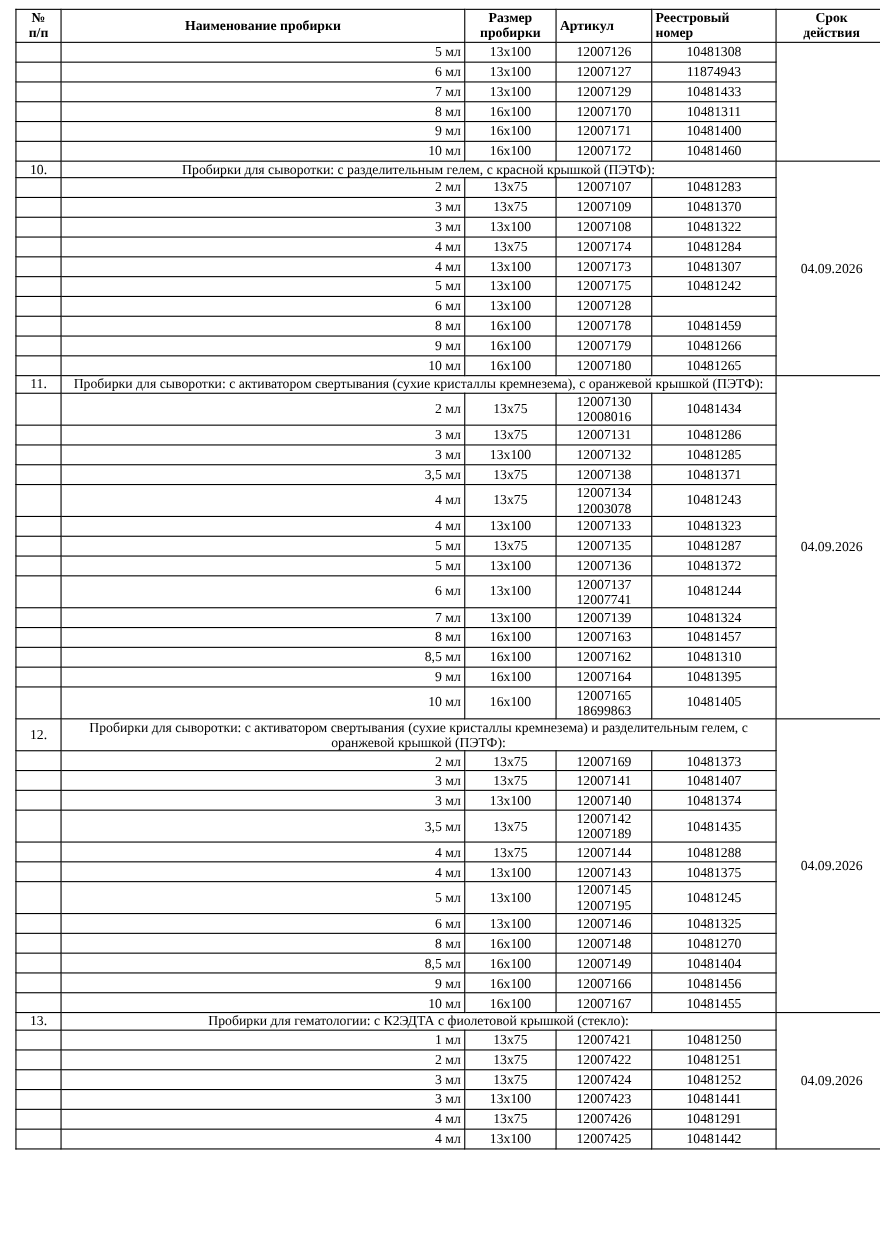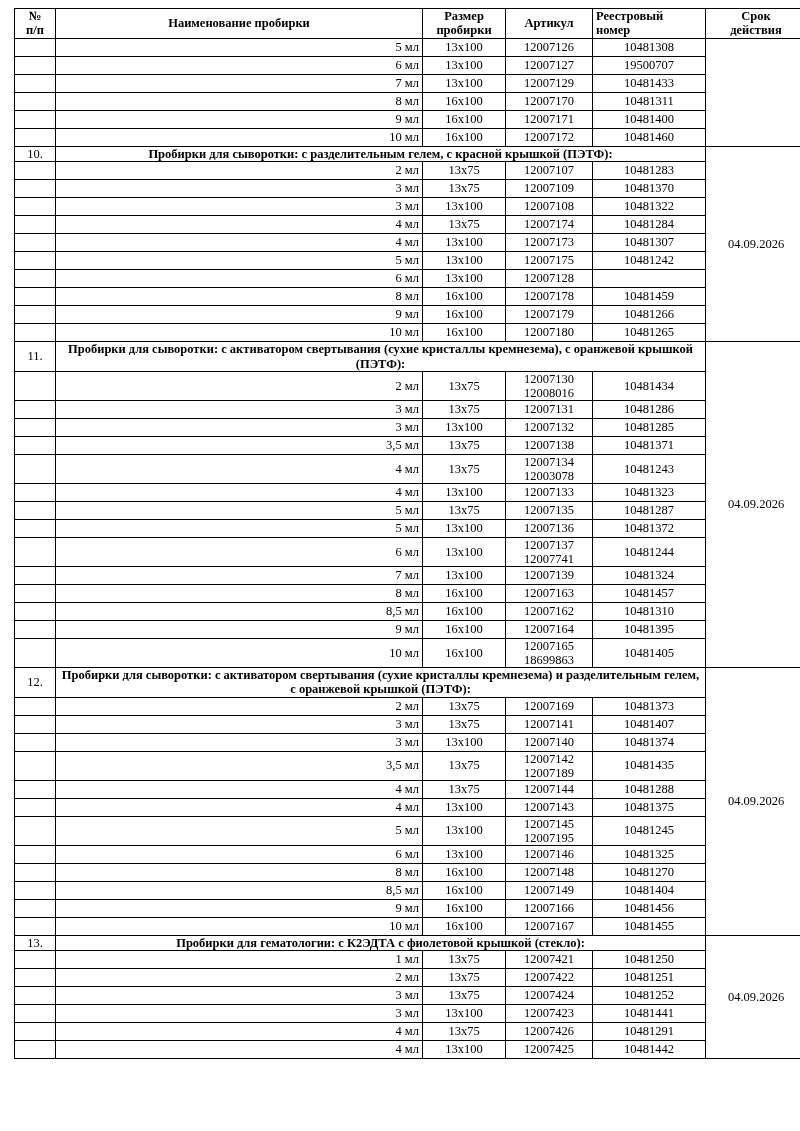--- a/index.html
+++ b/index.html
@@ -34,32 +34,32 @@
   }
   th {
     font-weight: bold;
     text-align: center;
     padding: 3px 2px;
     font-size: 12.5px;
   }
   .col-num   { width: 34px; text-align: center; }
   .col-name  { width: 360px; }
   .col-size  { width: 76px; text-align: center; }
-  .col-art   { width: 80px; text-align: center; }
+  .col-art   { width: 80px; text-align: left; }
   .col-reg   { width: 106px; text-align: left; }
   .col-date  { width: 94px; text-align: center; }
 
   td.name-cell {
     text-align: right;
     padding-left: 6px;
     height: 17px;
   }
   td.center { text-align: center; }
   td.group-title {
-    font-weight: bold;
+    font-weight: normal;
     text-align: center;
     padding: 2px 6px;
     line-height: 1.18;
   }
   td.group-num {
     text-align: center;
     vertical-align: middle;
     font-weight: normal;
   }
   .multi {
@@ -103,21 +103,21 @@
           <td class="col-size center">13х100</td>
           <td class="col-art center">12007126</td>
           <td class="col-reg center">10481308</td>
           <td class="col-date dcell" rowspan="6"></td>
         </tr>
         <tr>
           <td class="col-num"></td>
           <td class="col-name name-cell">6 мл</td>
           <td class="col-size center">13х100</td>
           <td class="col-art center">12007127</td>
-          <td class="col-reg center">19500707</td>
+          <td class="col-reg center">11874943</td>
         </tr>
         <tr>
           <td class="col-num"></td>
           <td class="col-name name-cell">7 мл</td>
           <td class="col-size center">13х100</td>
           <td class="col-art center">12007129</td>
           <td class="col-reg center">10481433</td>
         </tr>
         <tr>
           <td class="col-num"></td>

